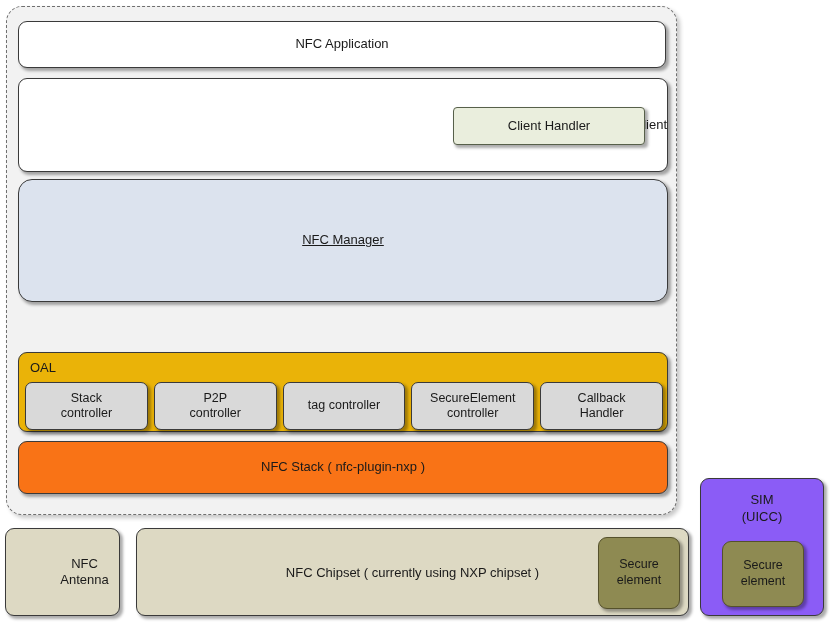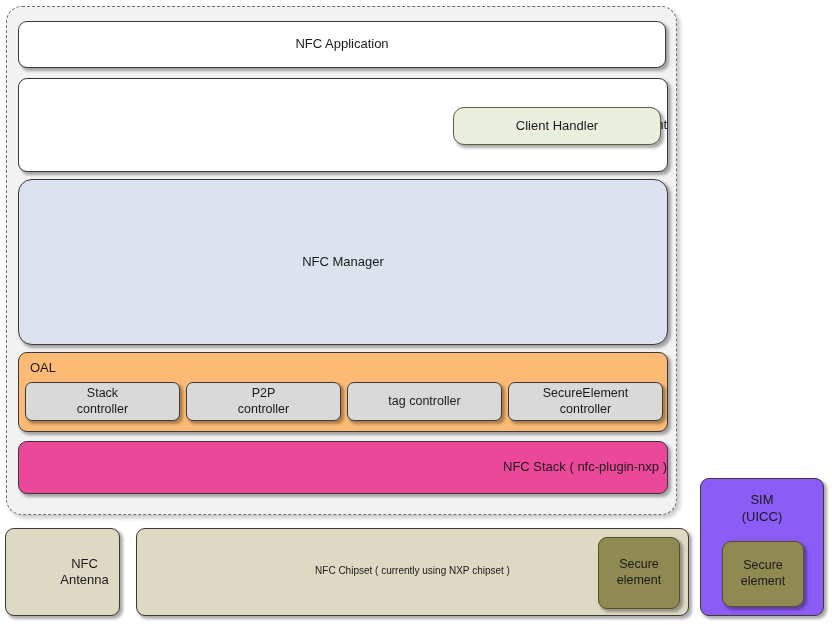--- a/index.html
+++ b/index.html
@@ -63,95 +63,95 @@
   #nfc-client .client-label {
     position: absolute;
     left: 0; right: 0;
     text-align: right;
     top: 38px;
   }
   #client-handler {
     position: absolute;
     left: 434px;
     top: 28px;
-    width: 208px;
+    width: 192px;
     height: 38px;
     box-sizing: border-box;
     border: 1px solid #57604a;
-    border-radius: 11px;
+    border-radius: 4px;
     background: #eaeedd;
     display: flex;
     align-items: center;
     justify-content: center;
     font-size: 13px;
     box-shadow: 2.5px 2.5px 3px rgba(0,0,0,0.33);
   }
   #nfc-manager {
-    left: 18px; top: 179px; width: 650px; height: 166px;
+    left: 18px; top: 179px; width: 650px; height: 123px;
     background: #dce3ee;
     border-radius: 14px;
+    text-decoration: underline;
   }
   #oal {
     left: 18px; top: 352px; width: 650px; height: 80px;
-    background: #fdba74;
+    background: #eab308;
     display: block;
     padding-left: 27px;
   }
   #oal-label {
     position: absolute;
     left: 11px;
     top: 7px;
     font-size: 13px;
   }
   .ctrl-row {
     position: absolute;
     left: 6px;
     top: 29px;
     width: 638px;
-    height: 39px;
+    height: 48px;
     display: flex;
     gap: 6px;
   }
   .ctrl-box {
     flex: 1 1 0;
     box-sizing: border-box;
     border: 1px solid #3a3a3a;
     border-radius: 7px;
     background: #d9d9d9;
     display: flex;
     align-items: center;
     justify-content: center;
     text-align: center;
     font-size: 12.5px;
     line-height: 1.22;
     box-shadow: 2.5px 2.5px 3px rgba(0,0,0,0.33);
   }
   #nfc-stack {
     left: 18px; top: 441px; width: 650px; height: 53px;
-    background: #ec4899;
-    justify-content: flex-end;
+    background: #f97316;
   }
 
   
   #nfc-antenna {
     left: 5px; top: 528px; width: 115px; height: 88px;
     background: #ddd9c3;
     padding-left: 44px;
   }
   #nfc-chipset {
     left: 136px; top: 528px; width: 553px; height: 88px;
     background: #ddd9c3;
   }
   #chipset-label {
     position: absolute;
     left: 0;
     right: 0;
     top: 36px;
     text-align: center;
-    font-size: 10px;
+    font-size: 13px;
   }
   #chipset-secure-element {
     position: absolute;
     right: 8px;
     top: 8px;
     width: 82px;
     height: 72px;
     box-sizing: border-box;
     border: 1px solid #55512c;
     border-radius: 9px;
@@ -234,20 +234,26 @@
           <span>controller</span>
         </span>
       </div>
       <div class="ctrl-box">
         <span>tag controller</span>
       </div>
       <div class="ctrl-box">
         <span>
           <span>SecureElement</span><br>
           <span>controller</span>
+        </span>
+      </div>
+      <div class="ctrl-box">
+        <span>
+          <span>Callback</span><br>
+          <span>Handler</span>
         </span>
       </div>
     </div>
   </div>
 
   <div class="box" id="nfc-stack">
     <span>NFC Stack ( nfc-plugin-nxp )</span>
   </div>
 
   <div class="box" id="nfc-antenna">

